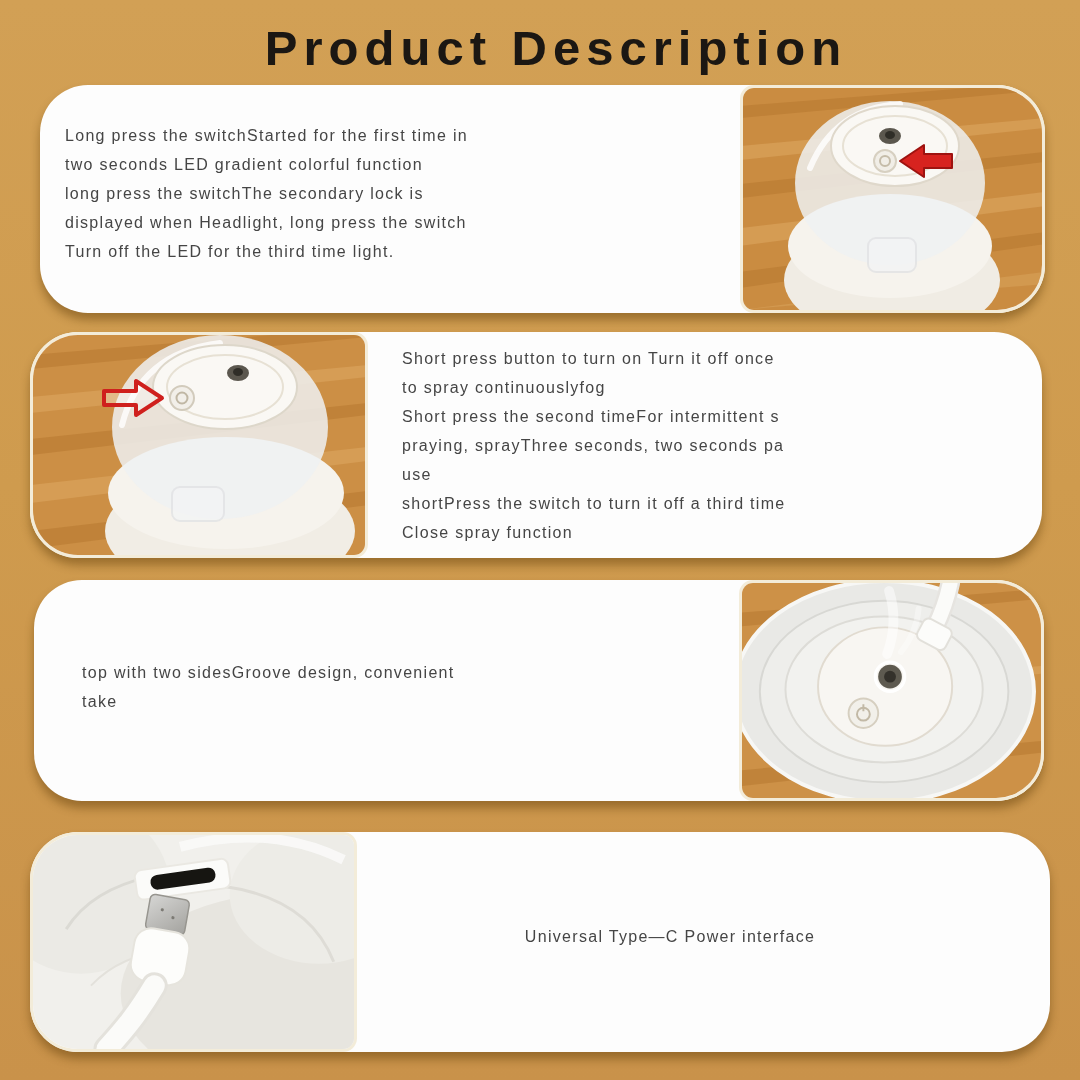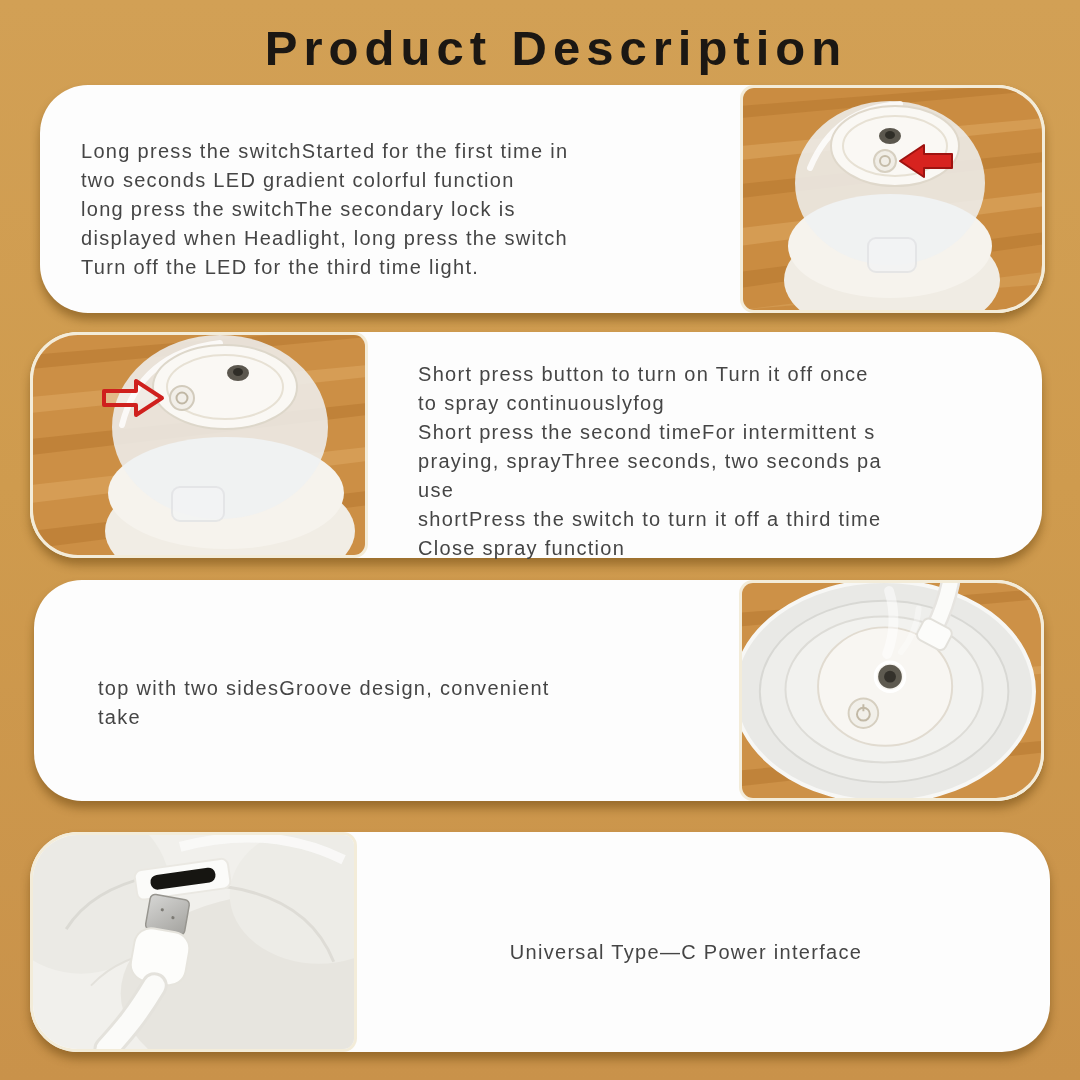--- a/index.html
+++ b/index.html
@@ -21,22 +21,22 @@
     position:absolute;
     background:#fdfdfd;
     border-radius:48px;
     box-shadow:0 7px 10px rgba(98,62,10,.48);
   }
   .card1{left:40px;top:85px;width:1005px;height:228px;}
   .card2{left:30px;top:332px;width:1012px;height:226px;}
   .card3{left:34px;top:580px;width:1010px;height:221px;}
   .card4{left:30px;top:832px;width:1020px;height:220px;}
   .body{
-    position:absolute;margin:16px;
-    font-size:20px;line-height:29px;
+    position:absolute;margin:0;
+    font-size:16px;line-height:29px;
     letter-spacing:1.3px;
     color:#454545;
     white-space:pre-line;
   }
   .text1{left:25px;top:36px;width:690px;}
   .text2{left:372px;top:12px;width:630px;}
   .text3{left:48px;top:78px;width:640px;}
   .text4{left:330px;top:90px;width:620px;text-align:center;}
   .photo{
     position:absolute;top:0;height:100%;

